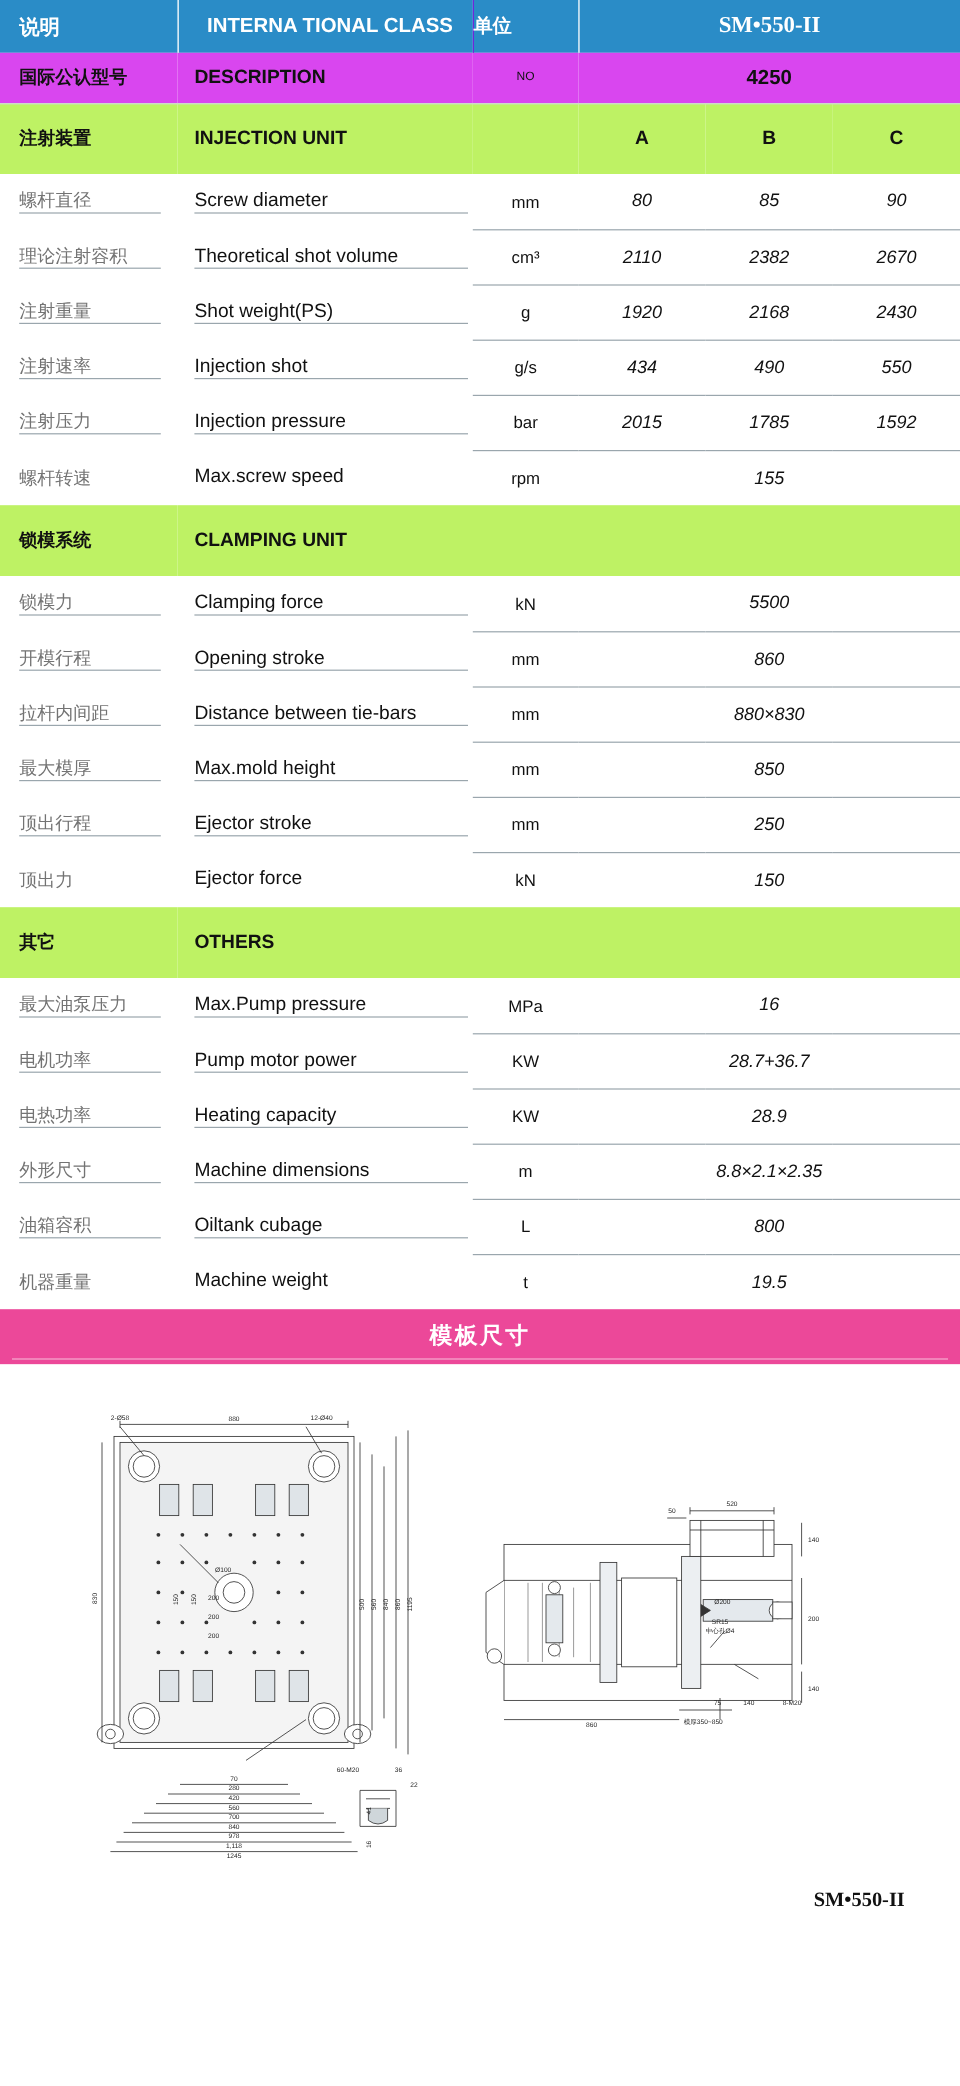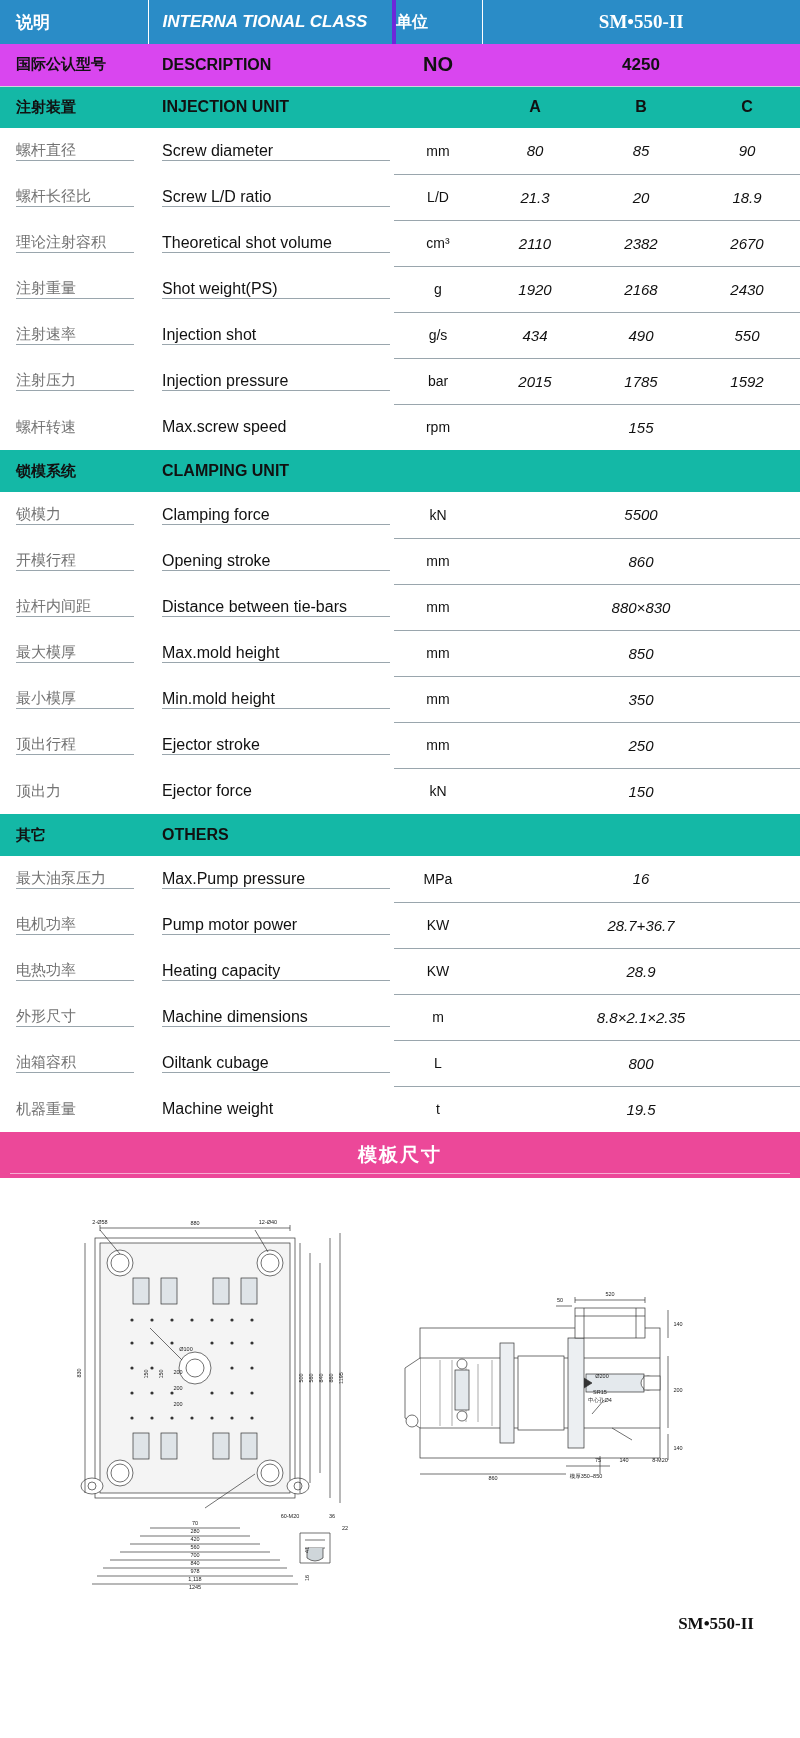--- a/index.html
+++ b/index.html
@@ -43,23 +43,22 @@
   }
   .hdr-blue .cell-cn {
     font-weight: bold;
     font-size: 17px;
     padding-left: 16px;
     border-right: 1px solid #ffffff;
   }
   .hdr-blue .cell-en {
     font-weight: bold;
     font-size: 17px;
-    padding-left: 14px;
-    border-right: 4px solid #6d28d9;
-    font-style: italic;
+    padding-left: 24px;
+    border-right: 1px solid #6d28d9;
   }
   .hdr-blue .cell-unit {
     font-weight: bold;
     font-size: 16px;
     border-right: 1px solid #ffffff;
   }
   .hdr-blue .cell-model {
     font-weight: bold;
     font-size: 19px;
     text-align: center;
@@ -76,34 +75,34 @@
     font-weight: bold;
     font-size: 15px;
     padding-left: 16px;
   }
   .hdr-white .cell-en {
     font-weight: bold;
     font-size: 16px;
     padding-left: 14px;
   }
   .hdr-white .cell-unit {
-    font-weight: bold;
-    font-size: 20px;
+    font-weight: normal;
+    font-size: 10px;
     text-align: center;
   }
   .hdr-white .cell-model {
     font-weight: bold;
     font-size: 17px;
     text-align: center;
   }
 
   
   tr.section td {
-    background: #14b8a6;
-    height: 42px;
+    background: #bef264;
+    height: 59px;
   }
   tr.section .cell-cn {
     font-weight: bold;
     font-size: 15px;
     padding-left: 16px;
     color: #111;
   }
   tr.section .cell-en {
     font-weight: bold;
     font-size: 16px;
@@ -235,32 +234,20 @@
         <td class="cell-en">
             <span class="inner-en ul-en">Screw diameter</span>
           </td>
         <td class="cell-unit ul-unit">mm</td>
         <td class="cell-val ul-val">80</td>
         <td class="cell-val ul-val">85</td>
         <td class="cell-val ul-val">90</td>
       </tr>
       <tr class="data">
         <td class="cell-cn">
-            <span class="inner-cn ul-cn">螺杆长径比</span>
-          </td>
-        <td class="cell-en">
-            <span class="inner-en ul-en">Screw L/D ratio</span>
-          </td>
-        <td class="cell-unit ul-unit">L/D</td>
-        <td class="cell-val ul-val">21.3</td>
-        <td class="cell-val ul-val">20</td>
-        <td class="cell-val ul-val">18.9</td>
-      </tr>
-      <tr class="data">
-        <td class="cell-cn">
             <span class="inner-cn ul-cn">理论注射容积</span>
           </td>
         <td class="cell-en">
             <span class="inner-en ul-en">Theoretical shot volume</span>
           </td>
         <td class="cell-unit ul-unit">cm³</td>
         <td class="cell-val ul-val">2110</td>
         <td class="cell-val ul-val">2382</td>
         <td class="cell-val ul-val">2670</td>
       </tr>
@@ -348,30 +335,20 @@
       </tr>
       <tr class="data">
         <td class="cell-cn">
             <span class="inner-cn ul-cn">最大模厚</span>
           </td>
         <td class="cell-en">
             <span class="inner-en ul-en">Max.mold height</span>
           </td>
         <td class="cell-unit ul-unit">mm</td>
         <td class="cell-val ul-val" colspan="3">850</td>
-      </tr>
-      <tr class="data">
-        <td class="cell-cn">
-            <span class="inner-cn ul-cn">最小模厚</span>
-          </td>
-        <td class="cell-en">
-            <span class="inner-en ul-en">Min.mold height</span>
-          </td>
-        <td class="cell-unit ul-unit">mm</td>
-        <td class="cell-val ul-val" colspan="3">350</td>
       </tr>
       <tr class="data">
         <td class="cell-cn">
             <span class="inner-cn ul-cn">顶出行程</span>
           </td>
         <td class="cell-en">
             <span class="inner-en ul-en">Ejector stroke</span>
           </td>
         <td class="cell-unit ul-unit">mm</td>
         <td class="cell-val ul-val" colspan="3">250</td>

